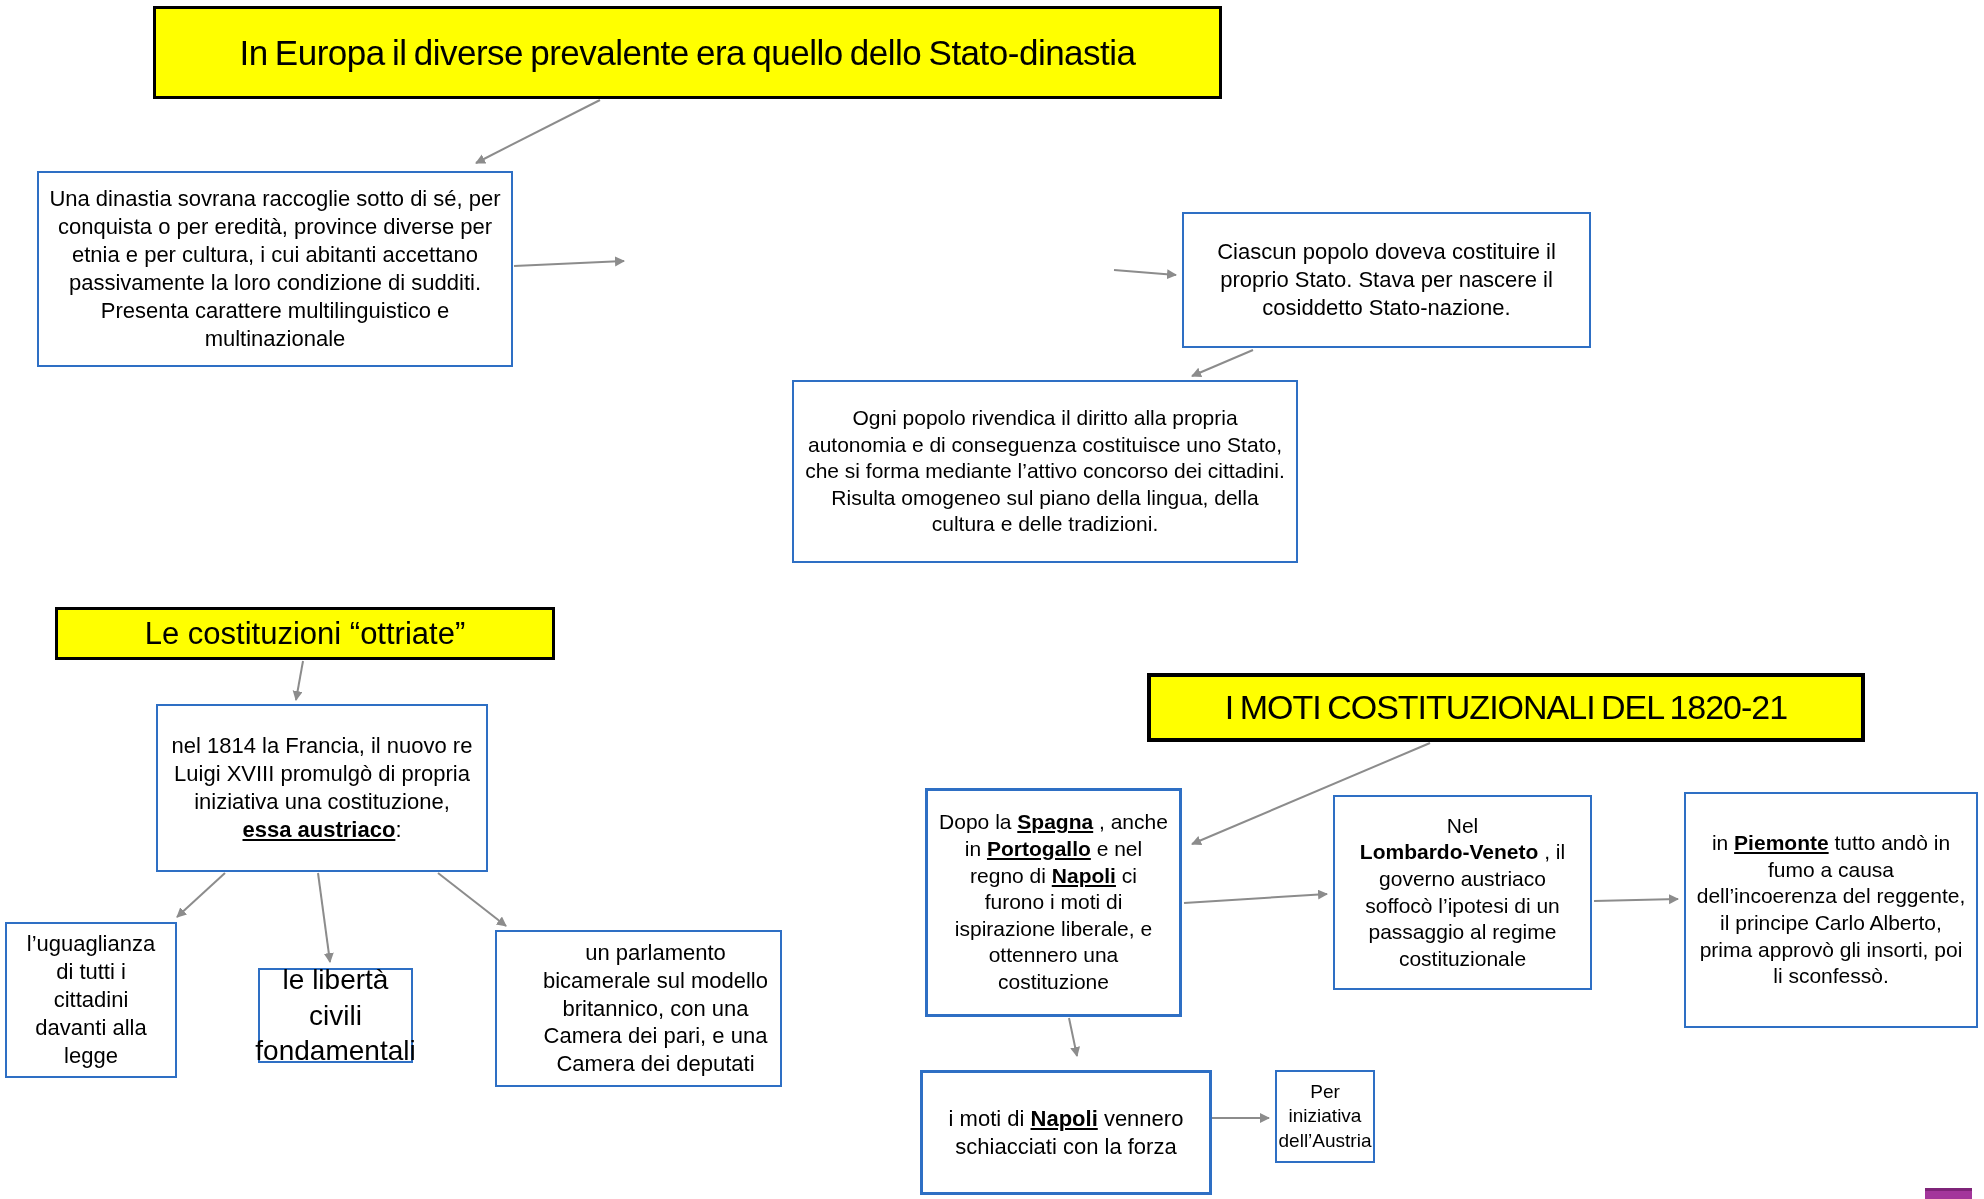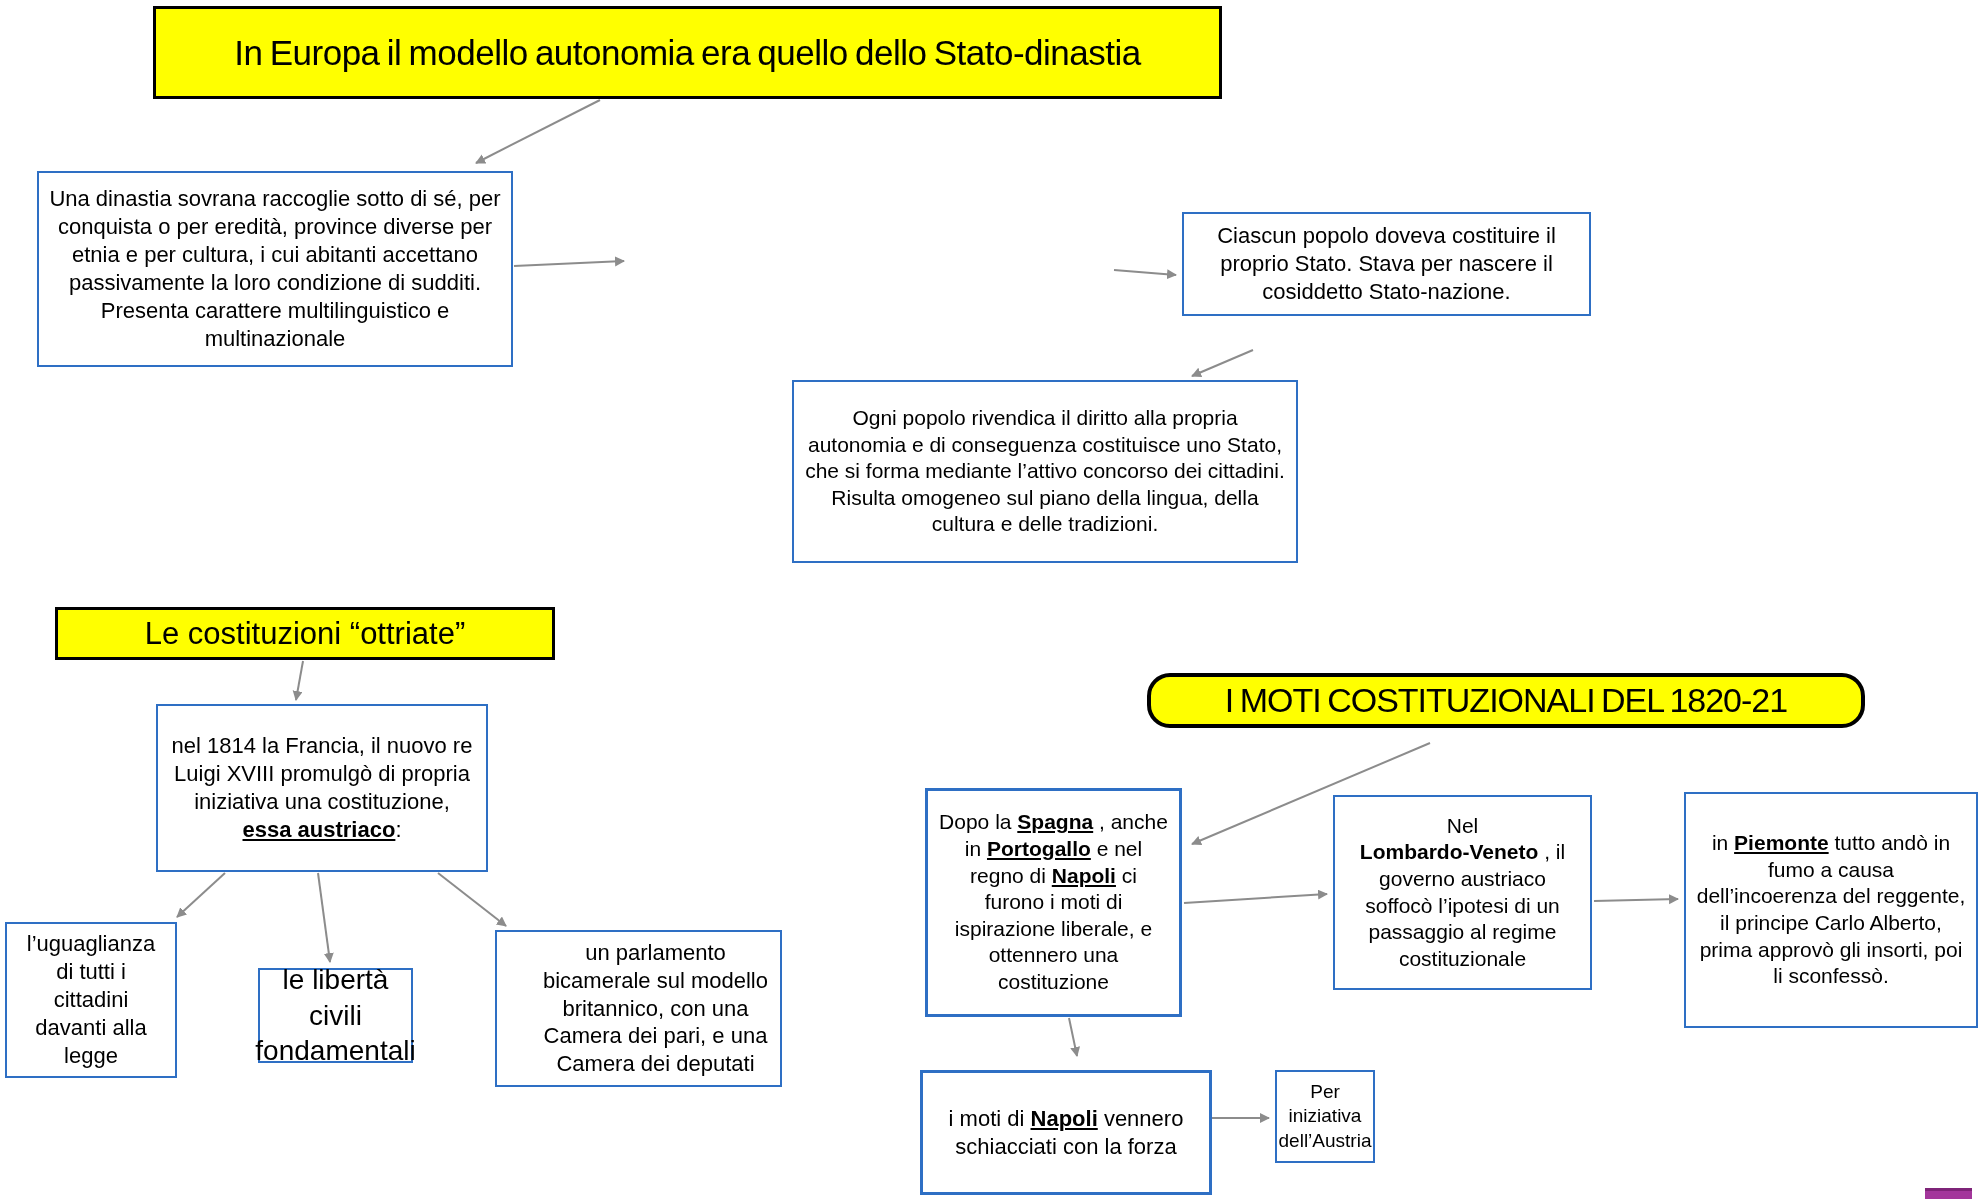--- a/index.html
+++ b/index.html
@@ -44,30 +44,30 @@
       <line x1="318" y1="873" x2="330" y2="962" marker-end="url(#ah)"></line>
       <line x1="438" y1="873" x2="506" y2="926" marker-end="url(#ah)"></line>
       <line x1="1430" y1="743" x2="1192" y2="844" marker-end="url(#ah)"></line>
       <line x1="1184" y1="903" x2="1327" y2="894" marker-end="url(#ah)"></line>
       <line x1="1594" y1="901" x2="1678" y2="899" marker-end="url(#ah)"></line>
       <line x1="1069" y1="1018" x2="1077" y2="1056" marker-end="url(#ah)"></line>
       <line x1="1192" y1="1118" x2="1269" y2="1118" marker-end="url(#ah)"></line>
     </g>
   </svg>
 
-  <div class="ytitle" style="left:153px;top:6px;width:1069px;height:93px;font-size:35px;letter-spacing:-0.5px;word-spacing:-2px;">In Europa il modello autonomia era  quello dello Stato-dinastia</div>
+  <div class="ytitle" style="left:153px;top:6px;width:1069px;height:93px;font-size:35px;letter-spacing:-0.5px;word-spacing:-2px;">In Europa il diverse prevalente era  quello dello Stato-dinastia</div>
 
   <div class="ytitle" style="left:55px;top:607px;width:500px;height:53px;font-size:31px;">Le costituzioni “ottriate”</div>
 
-  <div class="ytitle" style="left:1147px;top:673px;width:718px;height:55px;font-size:34px;border-width:4px;letter-spacing:-1px;word-spacing:-2px;border-radius:23px;">I MOTI COSTITUZIONALI DEL 1820-21</div>
+  <div class="ytitle" style="left:1147px;top:673px;width:718px;height:69px;font-size:34px;border-width:4px;letter-spacing:-1px;word-spacing:-2px;">I MOTI COSTITUZIONALI DEL 1820-21</div>
 
   <div class="box" style="left:37px;top:171px;width:476px;height:196px;">Una dinastia sovrana raccoglie sotto di sé, per conquista o per eredità, province diverse per etnia e per cultura, i cui abitanti accettano passivamente la loro condizione di sudditi. Presenta carattere multilinguistico e multinazionale</div>
 
 
-  <div class="box" style="left:1182px;top:212px;width:409px;height:104px;">Ciascun popolo doveva costituire il proprio Stato. Stava per nascere il cosiddetto Stato-nazione.</div>
+  <div class="box" style="left:1182px;top:212px;width:409px;height:136px;">Ciascun popolo doveva costituire il proprio Stato. Stava per nascere il cosiddetto Stato-nazione.</div>
 
   <div class="box" style="left:792px;top:380px;width:506px;height:183px;font-size:21px;">Ogni popolo rivendica il diritto alla propria autonomia e di conseguenza costituisce uno Stato, che si forma mediante  l’attivo concorso dei cittadini. Risulta omogeneo sul piano  della lingua, della cultura e delle tradizioni.</div>
 
   <div class="box" style="left:5px;top:922px;width:172px;height:156px;">l’uguaglianza di tutti i cittadini davanti alla legge</div>
 
   <div class="box" style="left:258px;top:968px;width:155px;height:95px;font-size:28px;">le libertà civili fondamentali</div>
 
   <div class="box" style="left:495px;top:930px;width:287px;height:157px;padding-left:44px;">un parlamento bicamerale sul modello britannico, con una Camera dei pari,  e una Camera dei deputati</div>
 
   <div class="box" style="left:1275px;top:1070px;width:100px;height:93px;font-size:19px;padding:2px 4px;">Per iniziativa dell’Austria</div>

